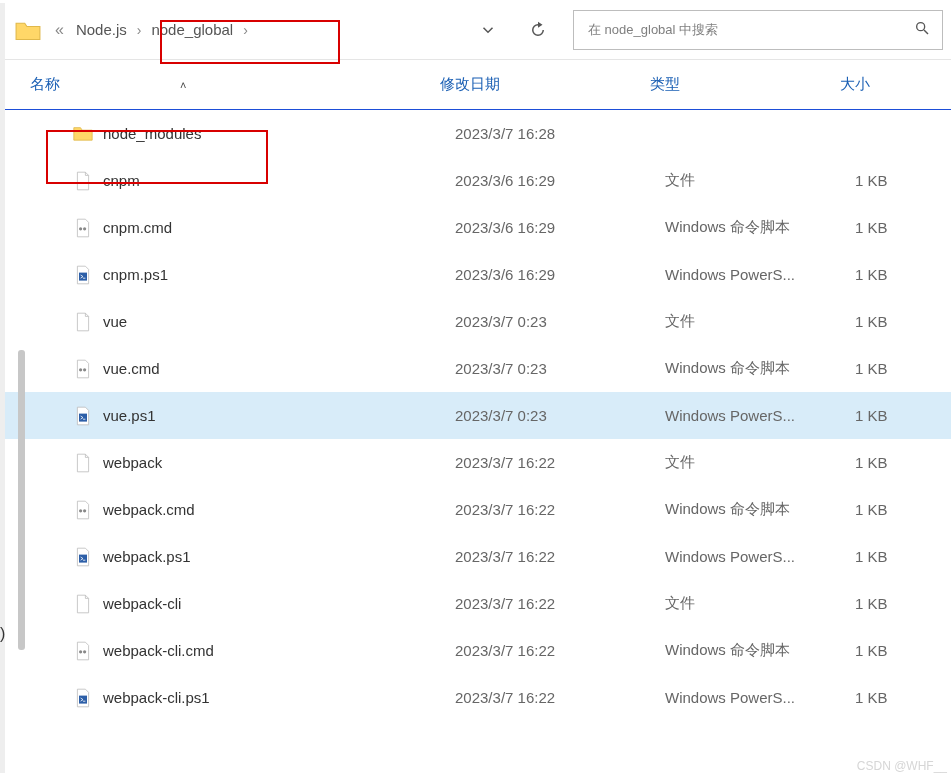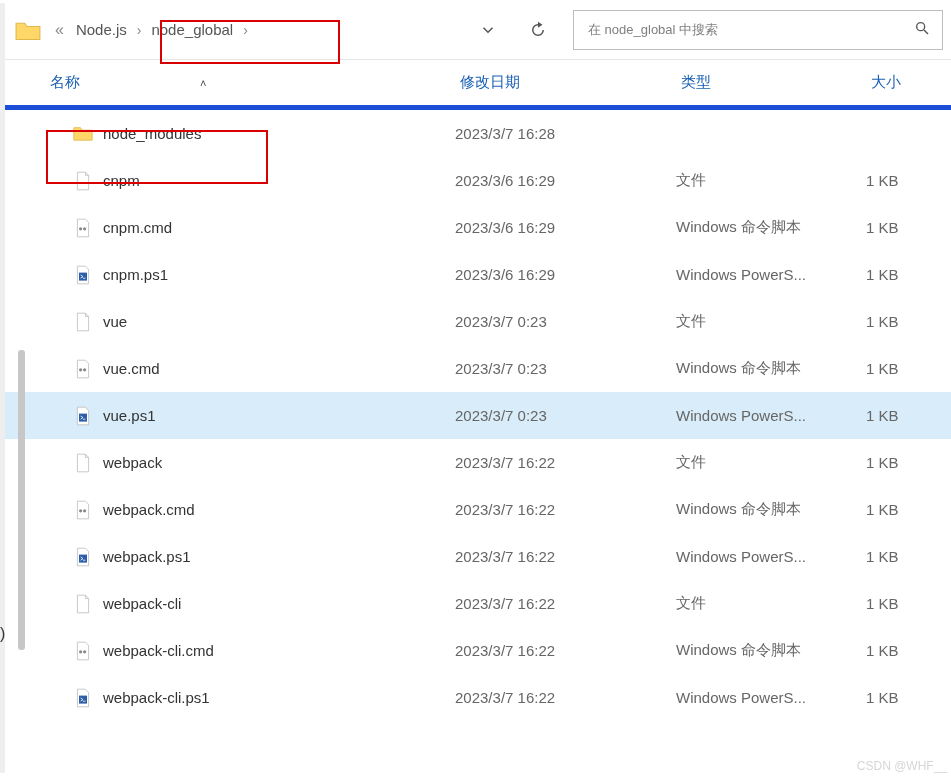--- a/index.html
+++ b/index.html
@@ -78,27 +78,27 @@
   .search-box input::placeholder { color: #7f7f7f; }
   .search-box .search-icon { color: #555; }
   .search-box .search-icon svg { width: 16px; height: 16px; }
 
   .header-row {
     display: flex;
     align-items: center;
     height: 50px;
     color: #1a5fb4;
     font-size: 15px;
-    border-bottom: 5px solid #1d4ed8;
-    padding-left: 20px;
+    border-bottom: 1px solid #1d4ed8;
+    padding-left: 0;
   }
   .col-check { width: 30px; }
   .col-name { width: 410px; display:flex; align-items:center; }
   .col-date { width: 210px; }
-  .col-type { width: 190px; margin-left: 11px; }
+  .col-type { width: 190px; }
   .col-size { flex: 1; }
   .sort-caret { margin-left: 120px; font-size: 11px; color: #444; }
 
   .files { }
   .row {
     display: flex;
     align-items: center;
     height: 47px;
     padding-left: 15px;
     font-size: 15px;

